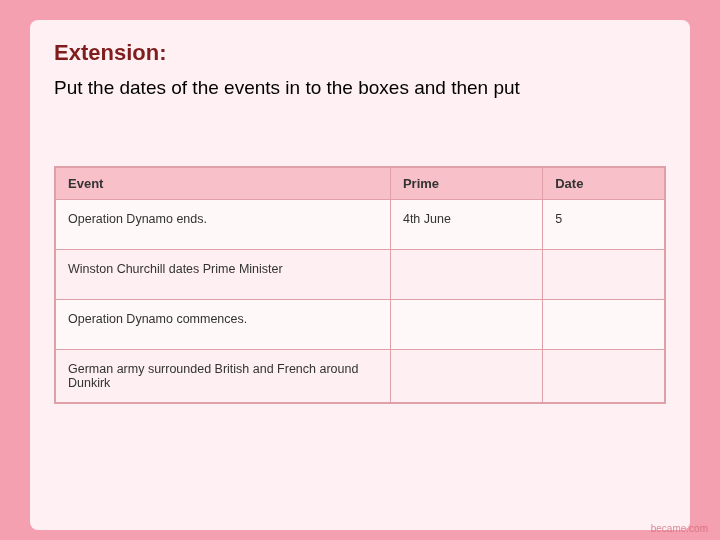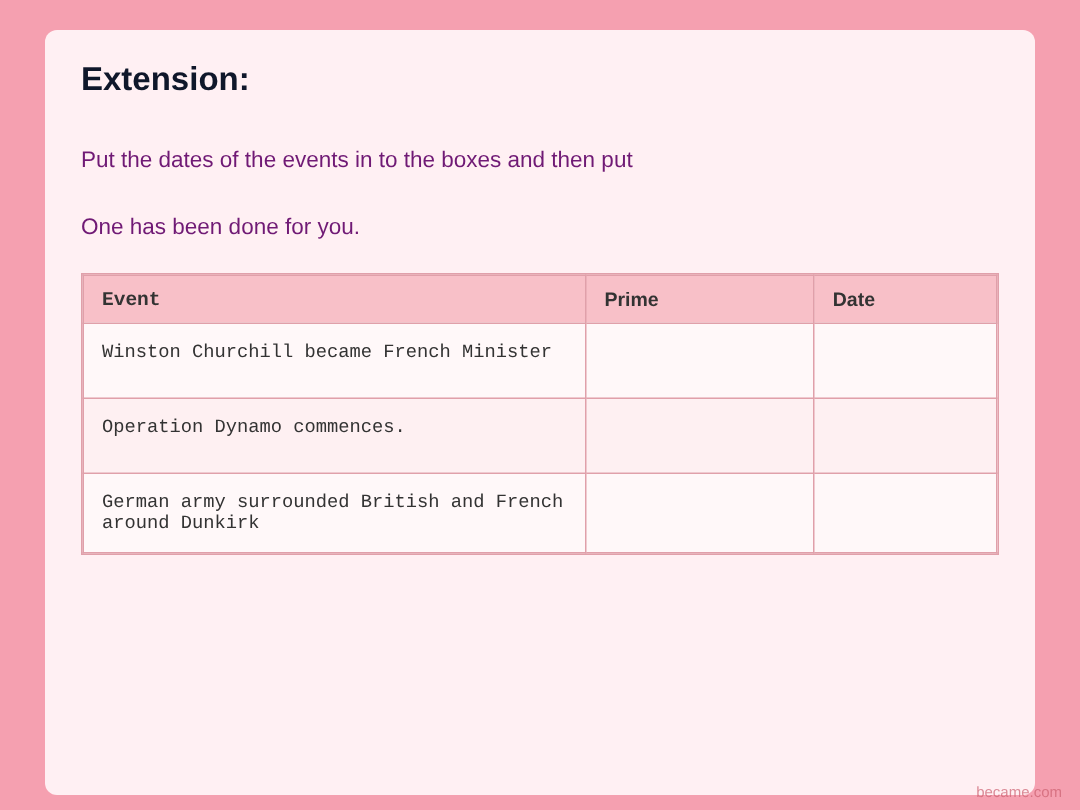--- a/index.html
+++ b/index.html
@@ -28,29 +28,29 @@
       background-color: #fff0f3;
       border-radius: 8px;
       padding: 20px 24px;
       width: 100%;
       height: 510px;
     }
 
     .title {
       font-size: 22px;
       font-weight: bold;
-      color: #0f172a;
-      margin-bottom: 30px;
+      color: #7f1d1d;
+      margin-bottom: 8px;
     }
 
     .instructions {
-      font-size: 15px;
-      color: #701a75;
+      font-size: 19px;
+      color: #000000;
       line-height: 1.5;
-      margin-bottom: 18px;
+      margin-bottom: 35px;
     }
 
     .table-container {
       width: 100%;
       border-collapse: collapse;
       border: 1px solid #e0a0aa;
     }
 
     table {
       width: 100%;
@@ -84,21 +84,20 @@
       color: #333;
       padding: 12px 12px;
       border: 1px solid #e0a0aa;
       vertical-align: top;
       min-height: 44px;
       height: 50px;
     }
 
     .col-event {
       width: 55%;
-      font-family: Liberation Mono, monospace;
     }
 
     .col-date {
       width: 25%;
     }
 
     .col-order {
       width: 20%;
     }
 
@@ -115,35 +114,39 @@
 <body>
 
 <div class="page-container">
   <div class="card">
 
     <div class="title">Extension:</div>
 
     <div class="instructions">
       <span>Put the dates of the events in to the boxes and then put</span><br>
       <br>
-      <span>One has been done for you.</span>
     </div>
 
     <div class="table-container">
       <table>
         <thead>
           <tr>
             <th class="col-event">Event</th>
             <th class="col-date">Prime</th>
             <th class="col-order">Date</th>
           </tr>
         </thead>
         <tbody id="table-body">
+        <tr>
+              <td class="col-event">Operation Dynamo ends.</td>
+              <td class="col-date">4th June</td>
+              <td class="col-order">5</td>
+            </tr>
             <tr>
-              <td class="col-event">Winston Churchill became French Minister</td>
+              <td class="col-event">Winston Churchill dates Prime Minister</td>
               <td class="col-date"></td>
               <td class="col-order"></td>
             </tr>
             <tr>
               <td class="col-event">Operation Dynamo commences.</td>
               <td class="col-date"></td>
               <td class="col-order"></td>
             </tr>
             <tr>
               <td class="col-event">German army surrounded British and French around Dunkirk</td>

